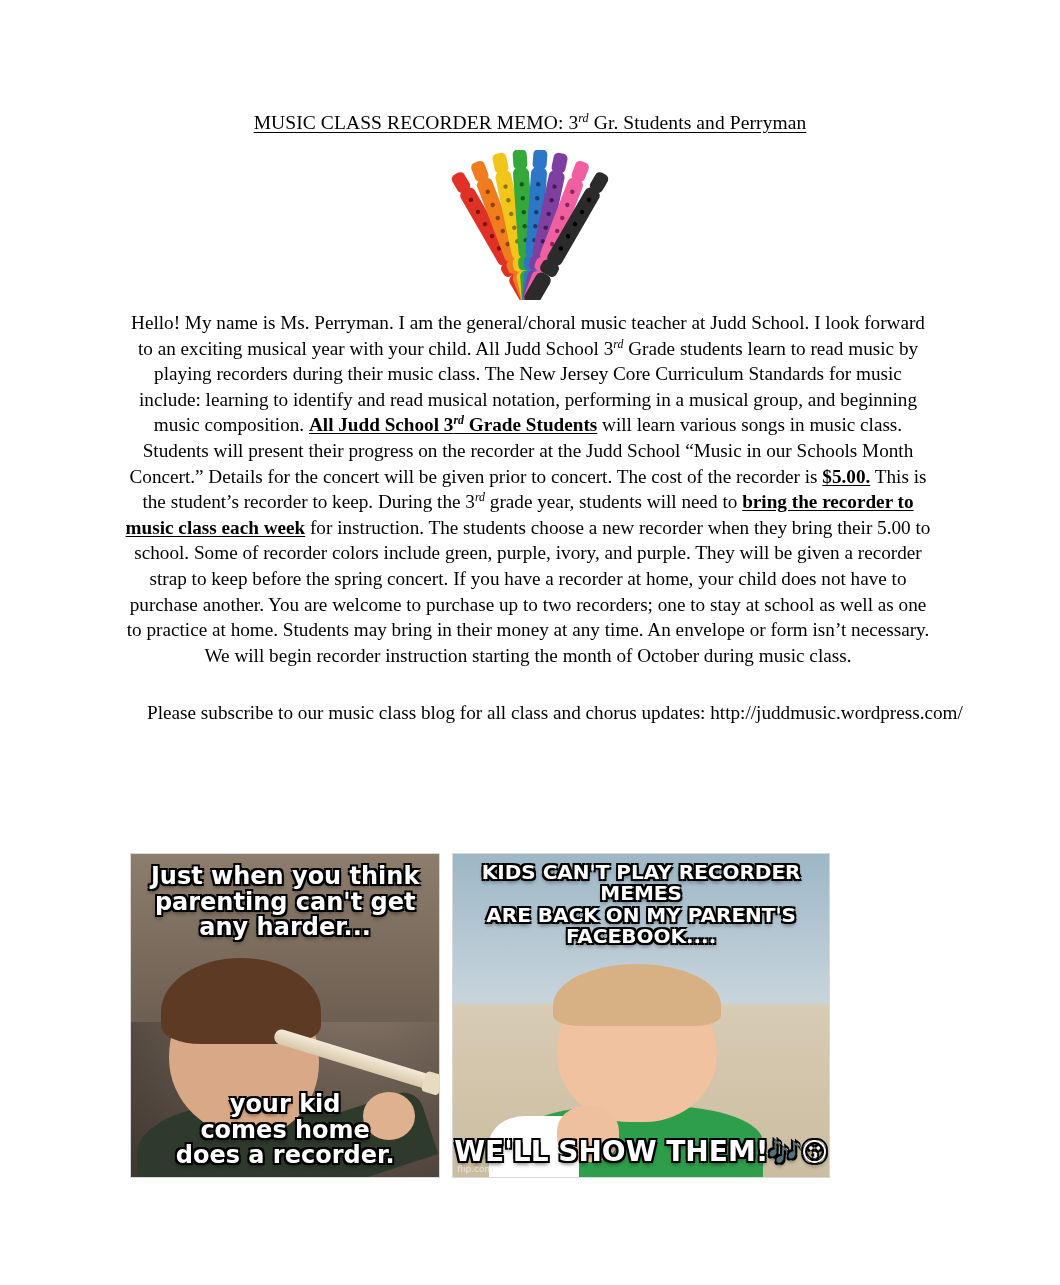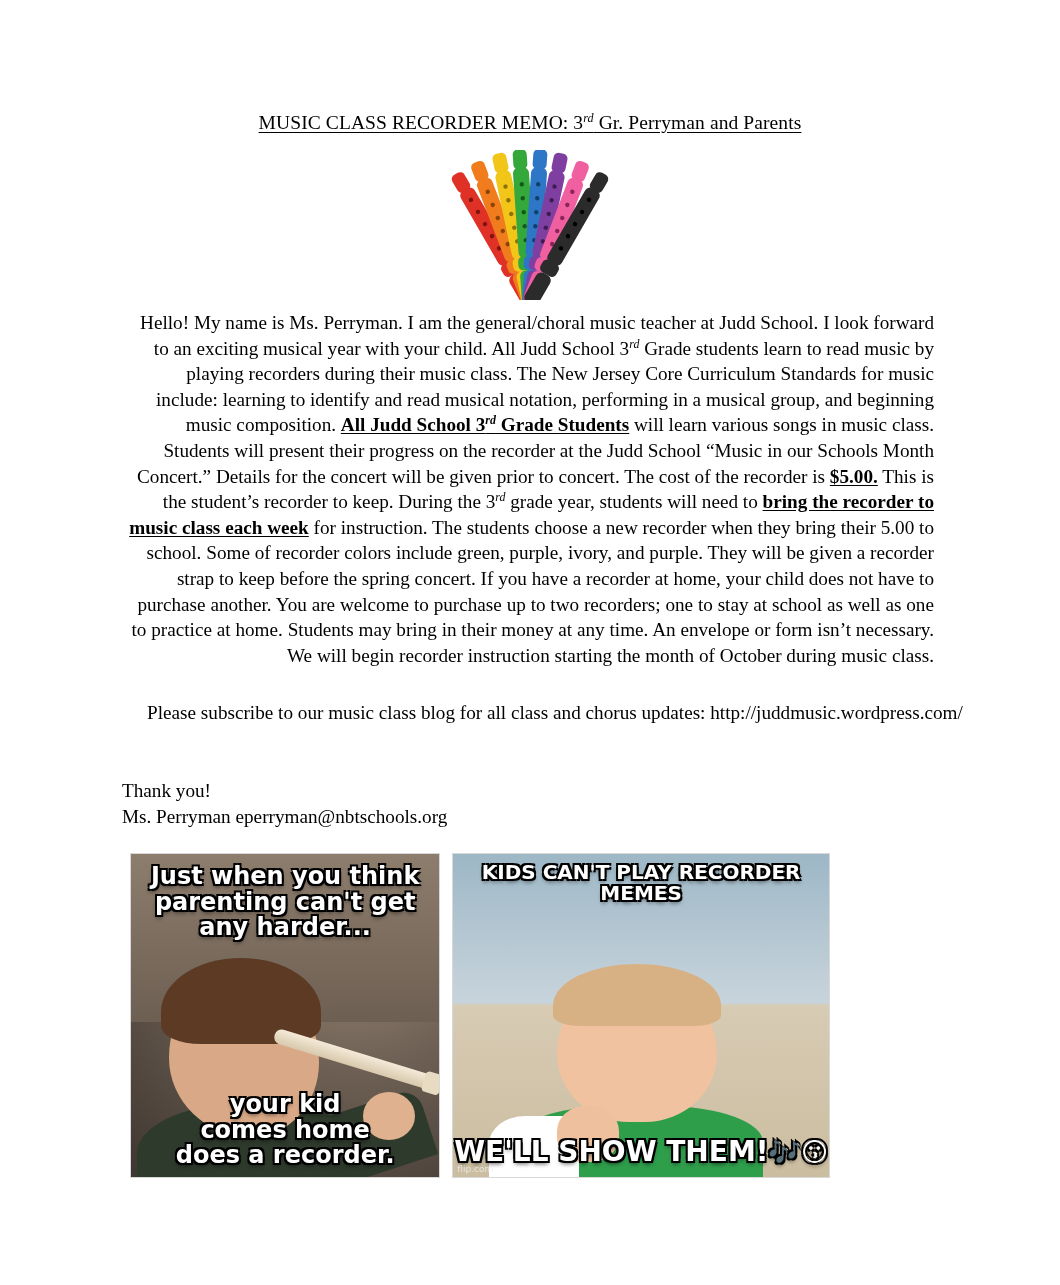--- a/index.html
+++ b/index.html
@@ -48,21 +48,21 @@
     width: 1060px;
     height: 150px;
   }
   .body-text {
     position: absolute;
     left: 122px;
     top: 310px;
     width: 812px;
     font-size: 19.2px;
     line-height: 25.6px;
-    text-align: right;
+    text-align: center;
   }
   .body-text p {
     margin: 0 0 0 0;
     text-indent: 0;
   }
   .bu {
     font-weight: bold;
     text-decoration: underline;
     text-underline-offset: 2px;
   }
@@ -215,21 +215,21 @@
     font-family:"DejaVu Sans", sans-serif;
     font-size: 9px; color:#eee; opacity:.8;margin-top:13px;
   }
 </style>
 </head>
 <body>
 
 <div class="page">
 
   <div class="title">
-    <span class="u"><span>MUSIC CLASS RECORDER MEMO: 3</span><sup>rd</sup><span> Gr. Perryman and Parents</span></span>
+    <span class="u"><span>MUSIC CLASS RECORDER MEMO: 3</span><sup>rd</sup><span> Gr. Students and Perryman</span></span>
   </div>
 
   <div class="recorder-art">
     <svg width="1060" height="150" viewBox="0 0 1060 150" xmlns="http://www.w3.org/2000/svg">
       <g transform="translate(530,152)">
         <g transform="rotate(-30)">
           <g>
             <rect x="-7" y="-148" width="14" height="20" rx="5" fill="#e03127"></rect>
             <rect x="-8" y="-130" width="16" height="86" rx="6" fill="#e03127"></rect>
             <rect x="-9" y="-46" width="18" height="14" rx="5" fill="#e03127"></rect>
@@ -323,24 +323,20 @@
   </div>
 
   <div class="body-text">
     <p><span>Hello!  My name is Ms. Perryman.  I am the general/choral music teacher at Judd School.  I look forward to an exciting musical year with your child.  All Judd School 3</span><sup>rd</sup><span> Grade students learn to read music by playing recorders during their music class.  The New Jersey Core Curriculum Standards for music include:  learning to identify and read musical notation, performing in a musical group, and beginning music composition.  </span><span class="bu"><span>All Judd School 3</span><sup>rd</sup><span> Grade Students</span></span><span> will learn various songs in music class.  Students will present their progress on the recorder at the Judd School “Music in our Schools Month Concert.”   Details for the concert will be given prior to concert.  The cost of the recorder is </span><span class="bu">$5.00.</span><span>  This is the student’s recorder to keep.  During the 3</span><sup>rd</sup><span> grade year, students will need to </span><span class="bu">bring the recorder to music class each week</span><span> for instruction.  The students choose a new recorder when they bring their 5.00 to school.  Some of recorder colors include green, purple, ivory, and purple.  They will be given a recorder strap to keep before the spring concert.  If you have a recorder at home, your child does not have to purchase another.   You are welcome to purchase up to two recorders; one to stay at school as well as one to practice at home.  Students may bring in their money at any time.  An envelope or form isn’t necessary.  We will begin recorder instruction starting the month of October during music class.</span></p>
   </div>
 
   <div class="blog">
     <span>Please subscribe to our music class blog for all class and chorus updates: http://juddmusic.wordpress.com/</span>
   </div>
 
-  <div class="signoff">
-    <div>Thank you!</div>
-    <div>Ms. Perryman eperryman@nbtschools.org</div>
-  </div>
 
   <div class="memes">
 
     <div class="meme meme-left">
       <div class="m1-bg"></div>
       <div class="m1-wall"></div>
       <div class="m1-body"></div>
       <div class="m1-head"></div>
       <div class="m1-hair"></div>
       <div class="m1-rec"></div>
@@ -360,20 +356,21 @@
 
     <div class="meme meme-right">
       <div class="m2-bg"></div>
       <div class="m2-body"></div>
       <div class="m2-sleeve"></div>
       <div class="m2-head"></div>
       <div class="m2-hair"></div>
       <div class="m2-fist"></div>
       <div class="meme-cap m2-top">
         <div>KIDS CAN'T PLAY RECORDER MEMES</div>
+        <div>ARE BACK ON MY PARENT'S FACEBOOK....</div>
       </div>
       <div class="meme-cap m2-bot">
         <span>WE'LL SHOW THEM!</span><span class="m2-emoji">🎶😗</span>
       </div>
       <div class="m2-credit">flip.com</div>
     </div>
 
   </div>
 
 </div>

